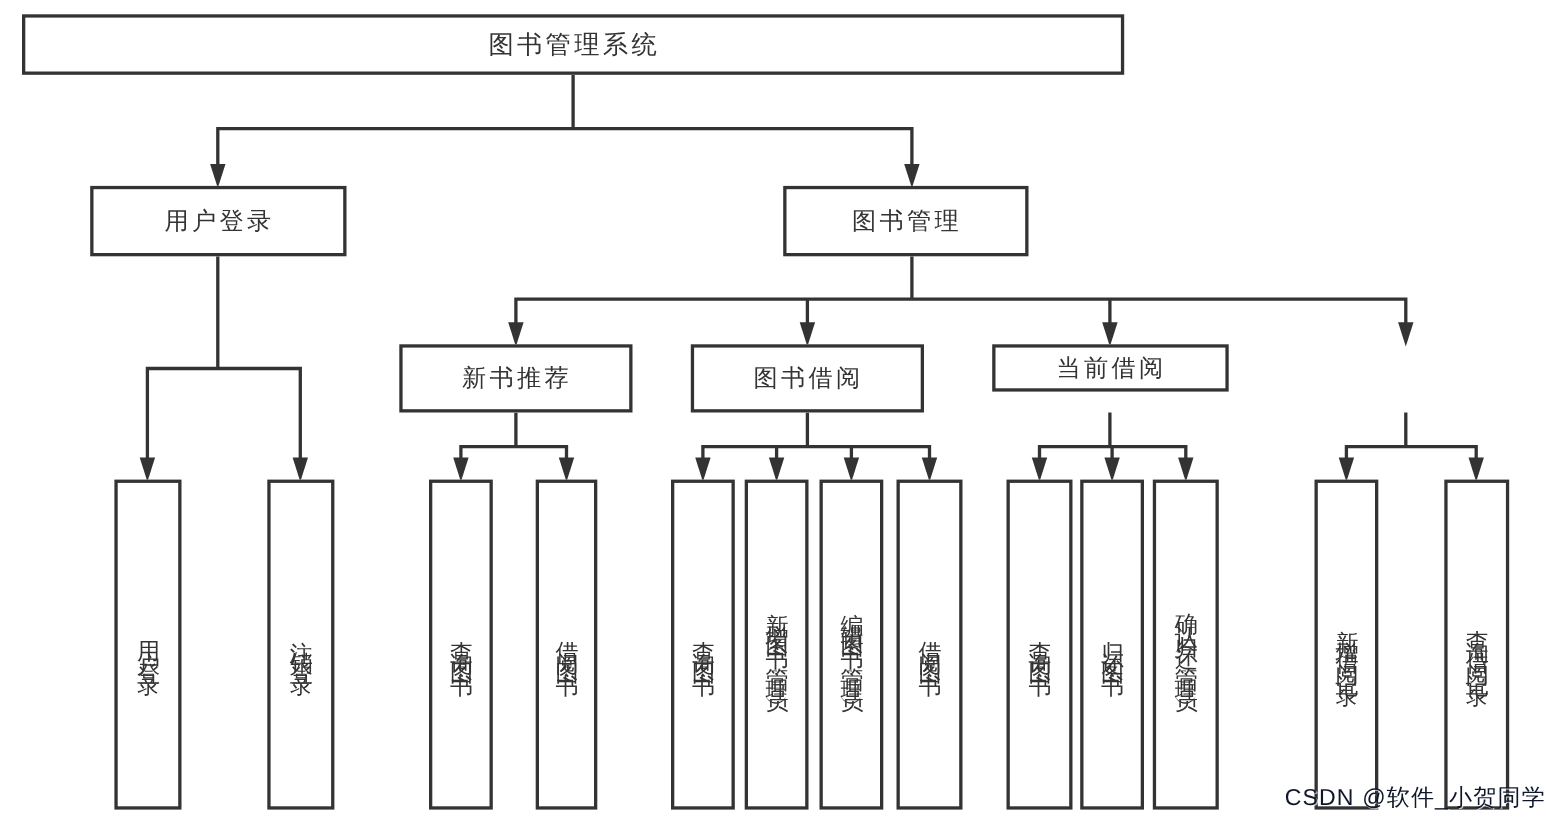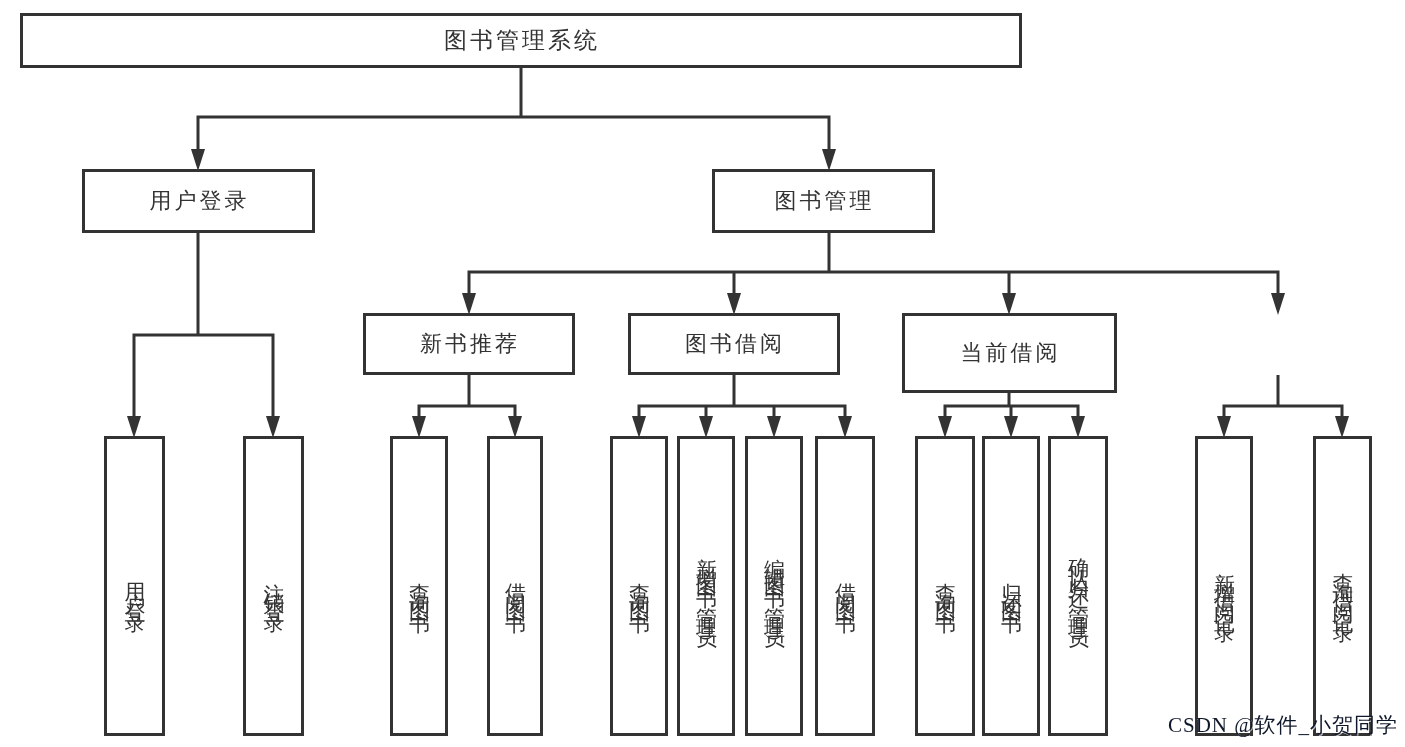--- a/index.html
+++ b/index.html
@@ -1,21 +1,21 @@
 <!DOCTYPE html>
 <html><head>
 <meta charset="utf-8">
 <style>
   html,body{margin:0;padding:0;background:#ffffff;}
   .stage{
     position:relative;
     width:1405px;height:747px;
     background:#ffffff;
     overflow:hidden;
-    font-family:Liberation Serif, serif;
+    font-family:Liberation Sans, sans-serif;
   }
   .stage svg{position:absolute;left:0;top:0;}
   .node{
     position:absolute;
     box-sizing:border-box;
     background:#ffffff;
     border:3px solid #333333;
     display:flex;
     align-items:center;
     justify-content:center;
@@ -93,21 +93,21 @@
   <div class="node h" style="left:712px;top:169px;width:223px;height:64px">
     <span>图书管理</span>
   </div>
 
   <div class="node h" style="left:363px;top:313px;width:212px;height:62px">
     <span>新书推荐</span>
   </div>
   <div class="node h" style="left:628px;top:313px;width:212px;height:62px">
     <span>图书借阅</span>
   </div>
-  <div class="node h" style="left:902px;top:313px;width:215px;height:80px">
+  <div class="node h" style="left:902px;top:313px;width:215px;height:43px">
     <span>当前借阅</span>
   </div>
 
   <div class="node v" style="left:104px;top:436px;width:61px;height:300px">
     <span>用户登录</span>
   </div>
   <div class="node v" style="left:243px;top:436px;width:61px;height:300px">
     <span>注销登录</span>
   </div>
 

